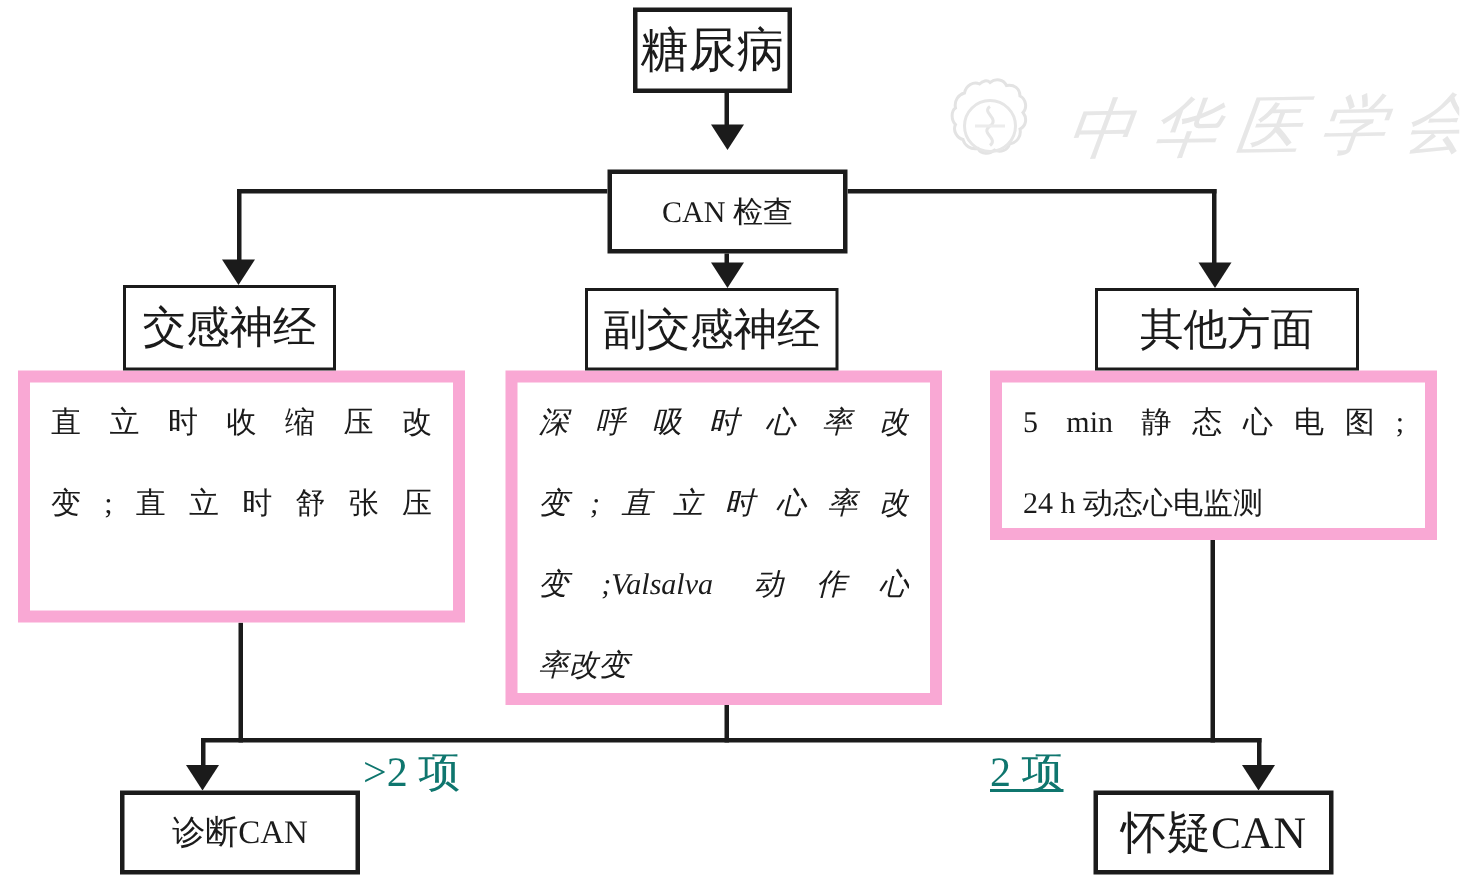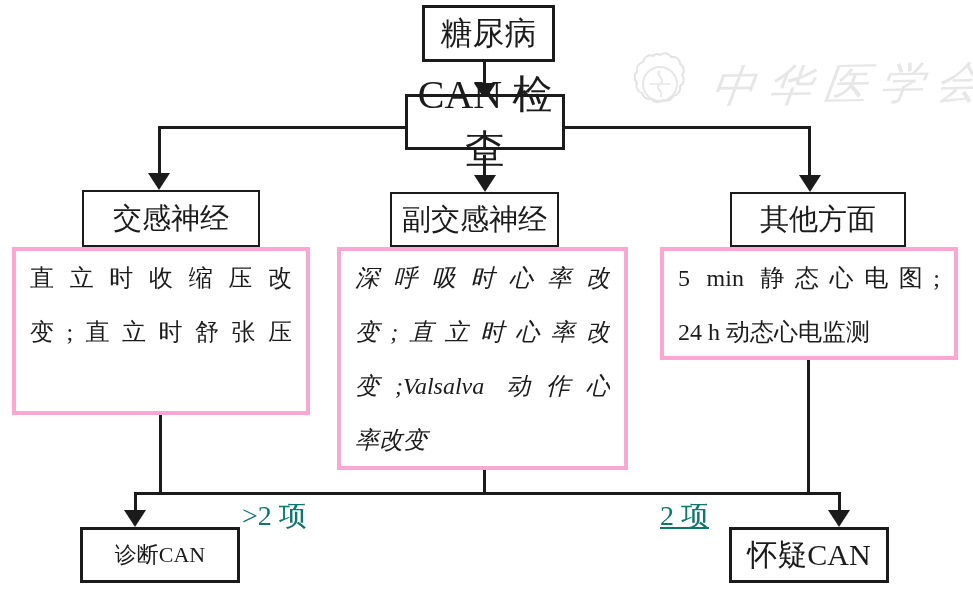--- a/index.html
+++ b/index.html
@@ -35,33 +35,33 @@
 
   
   .node {
     position: absolute;
     background: #ffffff;
     border: 3px solid #1b1b1b;
     display: flex; align-items: center; justify-content: center;
     text-align: center;
   }
   .node.thin { border-width: 2px; }
-  .node-diabetes        { left: 422px; top: 5px;   width: 133px; height: 57px; font-size: 32px; }
-  .node-can-check       { left: 405px; top: 94px;  width: 160px; height: 56px; font-size: 40px; }
-  .node-sympathetic     { left: 82px;  top: 190px; width: 178px; height: 57px; font-size: 29px; z-index: 2; }
+  .node-diabetes        { left: 422px; top: 5px;   width: 106px; height: 57px; font-size: 32px; }
+  .node-can-check       { left: 405px; top: 113px;  width: 160px; height: 56px; font-size: 20px; }
+  .node-sympathetic     { left: 82px;  top: 190px; width: 142px; height: 57px; font-size: 29px; z-index: 2; }
   .node-parasympathetic { left: 390px; top: 192px; width: 169px; height: 55px; font-size: 29px; z-index: 2; }
   .node-other           { left: 730px; top: 192px; width: 176px; height: 55px; font-size: 29px; z-index: 2; }
   .node-diagnose        { left: 80px;  top: 527px; width: 160px; height: 56px; font-size: 22px; align-items: center; }
   .node-suspect         { left: 729px; top: 527px; width: 160px; height: 56px; font-size: 30px; }
 
   .detail {
     position: absolute;
     background: #ffffff;
-    border: 4px solid #f9a8d4;
-    font-size: 24px;
+    border: 8px solid #f9a8d4;
+    font-size: 20px;
     padding: 0 14px;
     z-index: 1;
   }
   .detail-sympathetic     { left: 12px;  top: 247px; width: 298px; height: 168px; }
   .detail-parasympathetic { left: 337px; top: 247px; width: 291px; height: 223px; font-style: italic; }
   .detail-other           { left: 660px; top: 247px; width: 298px; height: 113px; }
   .detail .line {
     line-height: 54px;
     height: 54px;
     text-align: justify;

